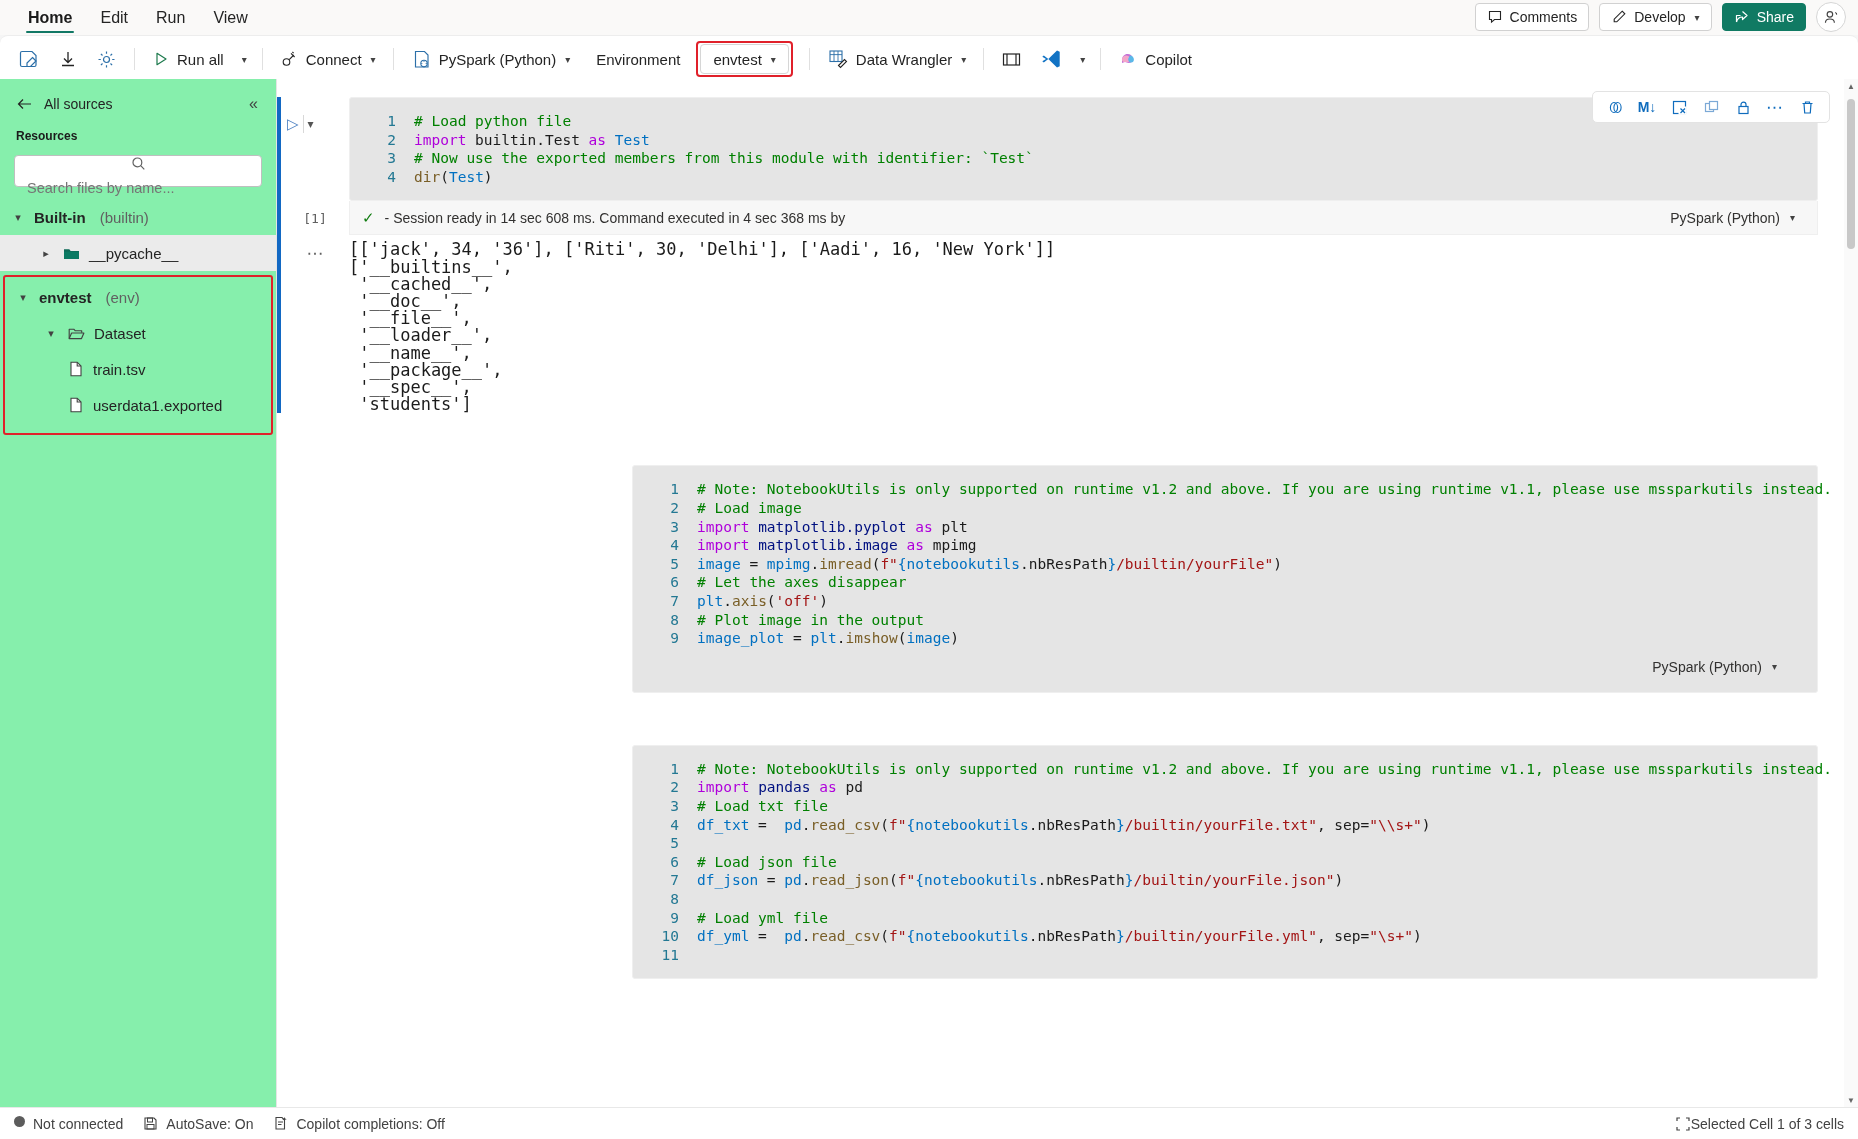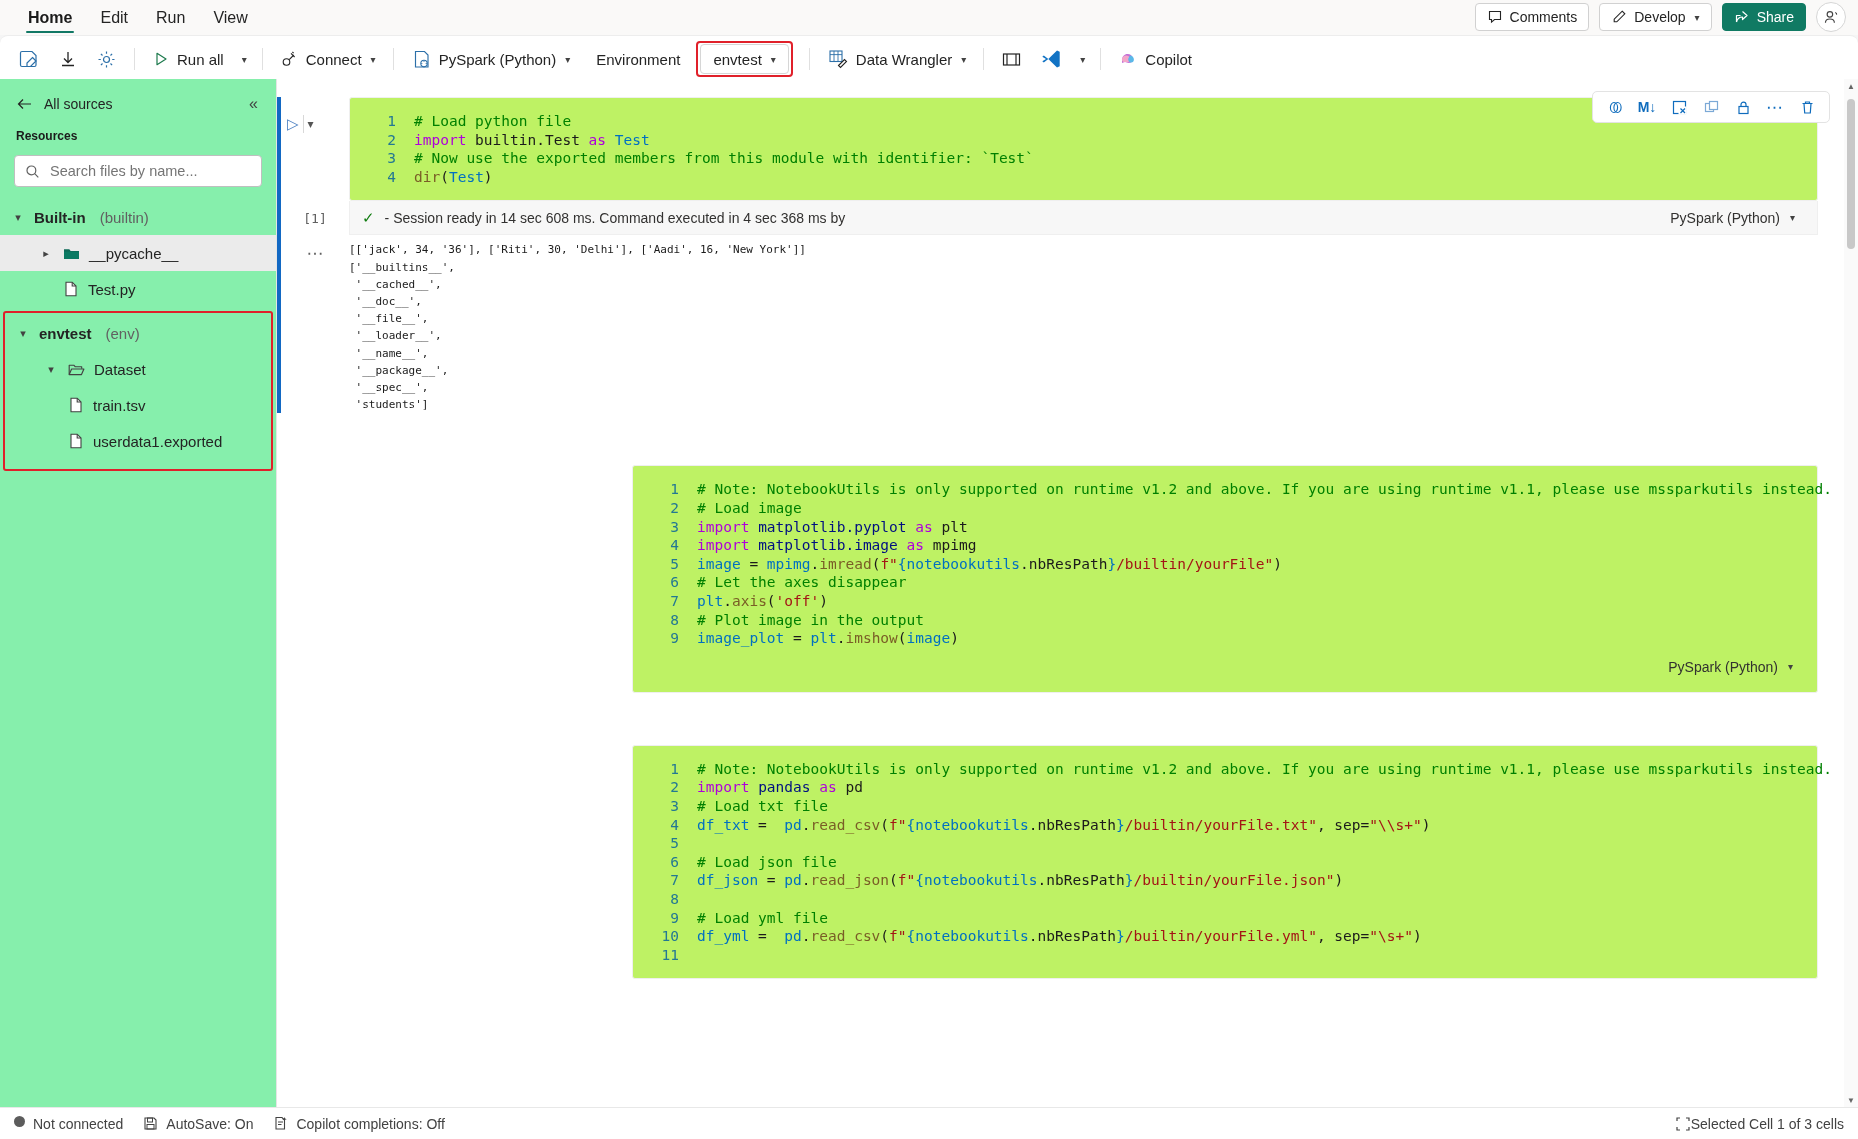--- a/index.html
+++ b/index.html
@@ -82,21 +82,21 @@
   .collapse-btn {
     margin-left: auto; font-size: 16px; color: #424242; cursor: pointer;
     padding-right: 4px;
   }
   .res-title {
     font-size: 12px; font-weight: bold; color: #1b1b1b; padding: 10px 16px 12px 16px;
   }
   .searchbox {
     margin: 0 14px 12px 14px; height: 32px; border: 1px solid #bfbfbf;
     border-radius: 4px; display: flex; align-items: center; gap: 8px; padding: 0 10px;
-    cursor: text; background: #fff;
+    cursor: text; background: #fff; flex-direction: column;
   }
   .searchbox input {
     border: none; outline: none; font-size: 14.5px; color: #616161;
     font-family: "Liberation Sans", sans-serif; width: 100%; background: transparent;
   }
   .tree-row {
     display: flex; align-items: center; gap: 8px; height: 36px;
     font-size: 15px; color: #242424; cursor: pointer; padding-right: 8px;
   }
   .tree-row.selected { background: #ebebeb; }
@@ -133,22 +133,22 @@
   }
   .cell-body { flex: 1; position: relative; }
   .cell-gutter {
     position: absolute; left: 6px; top: 18px; display: flex; align-items: center; gap: 4px;
   }
   .run-tri { color: #4a7fc1; font-size: 15px; cursor: pointer; }
   .gut-sep { width: 1px; height: 18px; background: #d8d8d8; }
   .gut-chev { color: #555; font-size: 12px; cursor: pointer; }
 
   .code-area {
-    margin-left: 68px; margin-right: 22px; background: #bef264;
-    border: 1px solid #efefef; border-radius: 3px; padding: 14px 0 14px 0;
+    margin-left: 68px; margin-right: 22px; background: #e5e5e5;
+    border: 1px solid #efefef; border-radius: 3px; padding: 14px 16px 14px 0;
   }
   pre.code {
     margin: 0; font-family: "DejaVu Sans Mono", monospace; font-size: 14.5px;
     line-height: 18.6px; white-space: pre; color: #1b1b1b;
   }
   .ln {
     display: inline-block; width: 46px; text-align: right; color: #237893;
     margin-right: 18px; user-select: none;
   }
   .kw { color: #af00db; }
@@ -180,21 +180,21 @@
   }
 
   .output {
     display: flex; margin-top: 6px; margin-left: 0;
   }
   .out-dots {
     width: 68px; text-align: center; color: #616161; font-size: 17px;
     padding-top: 2px; cursor: pointer;
   }
   pre.out-text {
-    margin: 0; font-family: "DejaVu Sans Mono", monospace; font-size: 11px;
+    margin: 0; font-family: "DejaVu Sans Mono", monospace; font-size: 17px;
     line-height: 17.2px; color: #1b1b1b; white-space: pre;
   }
 
   .cell-spacer { height: 52px; }
   .cell2-wrap { margin-left: 287px; }
 
   .scrollbar {
     position: absolute; top: 0; right: 0; width: 14px; bottom: 0; background: #fafafa;
   }
   .sb-thumb {
@@ -433,29 +433,20 @@
         <span class="caret">▸</span>
         <span>
           <svg width="19" height="19" viewBox="0 0 19 19">
               <path d="M2 5.3h5.3l1.4 1.6H17v8.1H2z" fill="#0e6b58"></path>
               <path d="M2 7.6h15v7.4H2z" fill="#0b7a63"></path>
             </svg>
         </span>
         <span class="nm">__pycache__</span>
       </div>
 
-      <div class="tree-row" style="padding-left:62px;">
-        <span>
-          <svg width="18" height="18" viewBox="0 0 18 18">
-              <path d="M4 2.2h6.2L14 6v9.8H4z" fill="#fff" stroke="#424242" stroke-width="1.1"></path>
-              <path d="M10.2 2.2V6H14" fill="none" stroke="#424242" stroke-width="1.1"></path>
-            </svg>
-        </span>
-        <span class="nm">Test.py</span>
-      </div>
 
       <div class="red-group">
         <div class="tree-row" style="padding-left:10px;">
           <span class="caret">▾</span>
           <span class="nm bold">envtest</span>
           <span class="muted">(env)</span>
         </div>
         <div class="tree-row" style="padding-left:38px;">
           <span class="caret">▾</span>
           <span>

